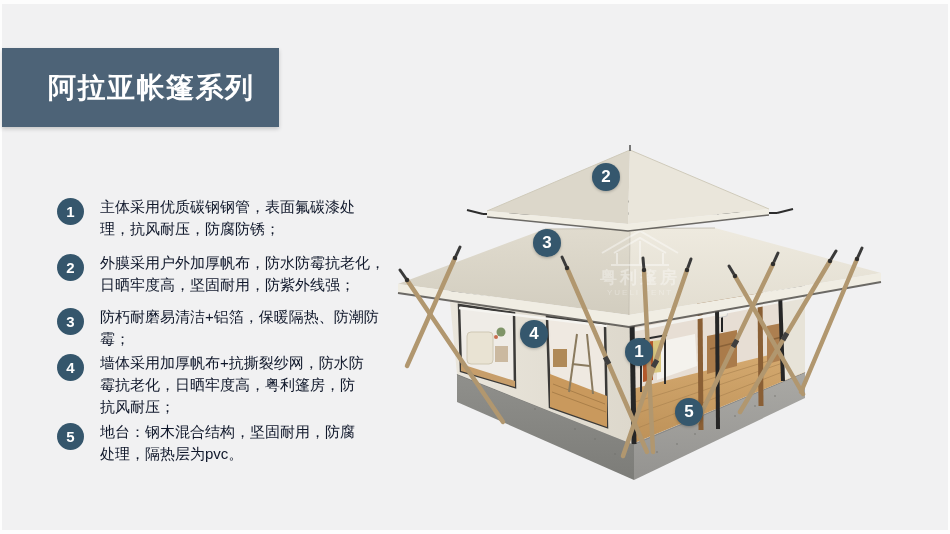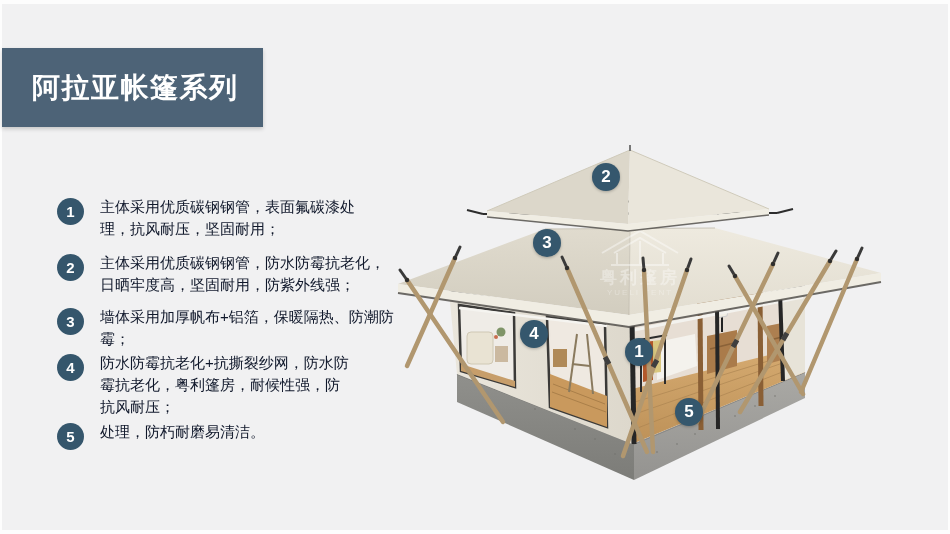--- a/index.html
+++ b/index.html
@@ -1,20 +1,20 @@
 <!DOCTYPE html>
 <html><head>
 <meta charset="utf-8">
 <style>
   html,body{margin:0;padding:0;background:#fdfdfd;}
   .page{position:relative;width:950px;height:534px;overflow:hidden;background:#fdfdfd;
         font-family:"Liberation Sans","DejaVu Sans",sans-serif;}
   .stage{position:absolute;left:2px;right:2px;top:4px;bottom:4px;background:#f1f1f2;}
   .banner{position:absolute;left:2px;top:48px;width:261px;height:79px;background:#4d6377;
-          display:flex;align-items:center;box-shadow:0 2px 4px rgba(0,0,0,.18);}
+          display:flex;align-items:center;box-shadow:0 2px 4px rgba(0,0,0,.18);padding-left:16px;}
   .banner h1{margin:0;padding-left:30px;color:#ffffff;font-size:28px;font-weight:bold;
              letter-spacing:1.5px;}
   .features{position:absolute;left:57px;top:196px;width:345px;}
   .feature{display:flex;align-items:flex-start;}
   .feature .badge{flex:0 0 auto;width:27px;height:27px;border-radius:50%;background:#35566c;
                   color:#fff;font-size:15px;font-weight:bold;display:flex;align-items:center;
                   justify-content:center;margin-top:2px;}
   .feature .lines{margin-left:16px;color:#0f172a;font-size:15px;line-height:22px;}
   .m12{margin-bottom:12px;} .m10{margin-bottom:10px;} .m2{margin-bottom:2px;} .m3{margin-bottom:3px;}
   .tent-figure{position:absolute;left:395px;top:134px;width:555px;height:400px;}
@@ -32,49 +32,50 @@
 
   <div class="banner">
     <h1>阿拉亚帐篷系列</h1>
   </div>
 
   <div class="features">
     <div class="feature m12">
       <div class="badge">1</div>
       <div class="lines">
         <div>主体采用优质碳钢钢管，表面氟碳漆处</div>
-        <div>理，抗风耐压，坚固耐用；</div>
+        <div>理，抗风耐压，防腐防锈；</div>
       </div>
     </div>
     <div class="feature m10">
       <div class="badge">2</div>
       <div class="lines">
-        <div>主体采用优质碳钢钢管，防水防霉抗老化，</div>
+        <div>外膜采用户外加厚帆布，防水防霉抗老化，</div>
         <div>日晒牢度高，坚固耐用，防紫外线强；</div>
       </div>
     </div>
     <div class="feature m2">
       <div class="badge">3</div>
       <div class="lines">
-        <div>墙体采用加厚帆布+铝箔，保暖隔热、防潮防</div>
+        <div>防朽耐磨易清洁+铝箔，保暖隔热、防潮防</div>
         <div>霉；</div>
       </div>
     </div>
     <div class="feature m3">
       <div class="badge">4</div>
       <div class="lines">
-        <div>防水防霉抗老化+抗撕裂纱网，防水防</div>
-        <div>霉抗老化，粤利篷房，耐候性强，防</div>
+        <div>墙体采用加厚帆布+抗撕裂纱网，防水防</div>
+        <div>霉抗老化，日晒牢度高，粤利篷房，防</div>
         <div>抗风耐压；</div>
       </div>
     </div>
     <div class="feature">
       <div class="badge">5</div>
       <div class="lines">
-        <div>处理，防朽耐磨易清洁。</div>
+        <div>地台：钢木混合结构，坚固耐用，防腐</div>
+        <div>处理，隔热层为pvc。</div>
       </div>
     </div>
   </div>
 
   <figure class="tent-figure" style="margin:0">
     <svg width="555" height="400" viewBox="0 0 555 400">
       <defs>
         <linearGradient id="gRoofL" x1="0" y1="0" x2="0" y2="1">
           <stop offset="0" stop-color="#e0dbce"></stop>
             <stop offset="1" stop-color="#d2cdbf"></stop>

